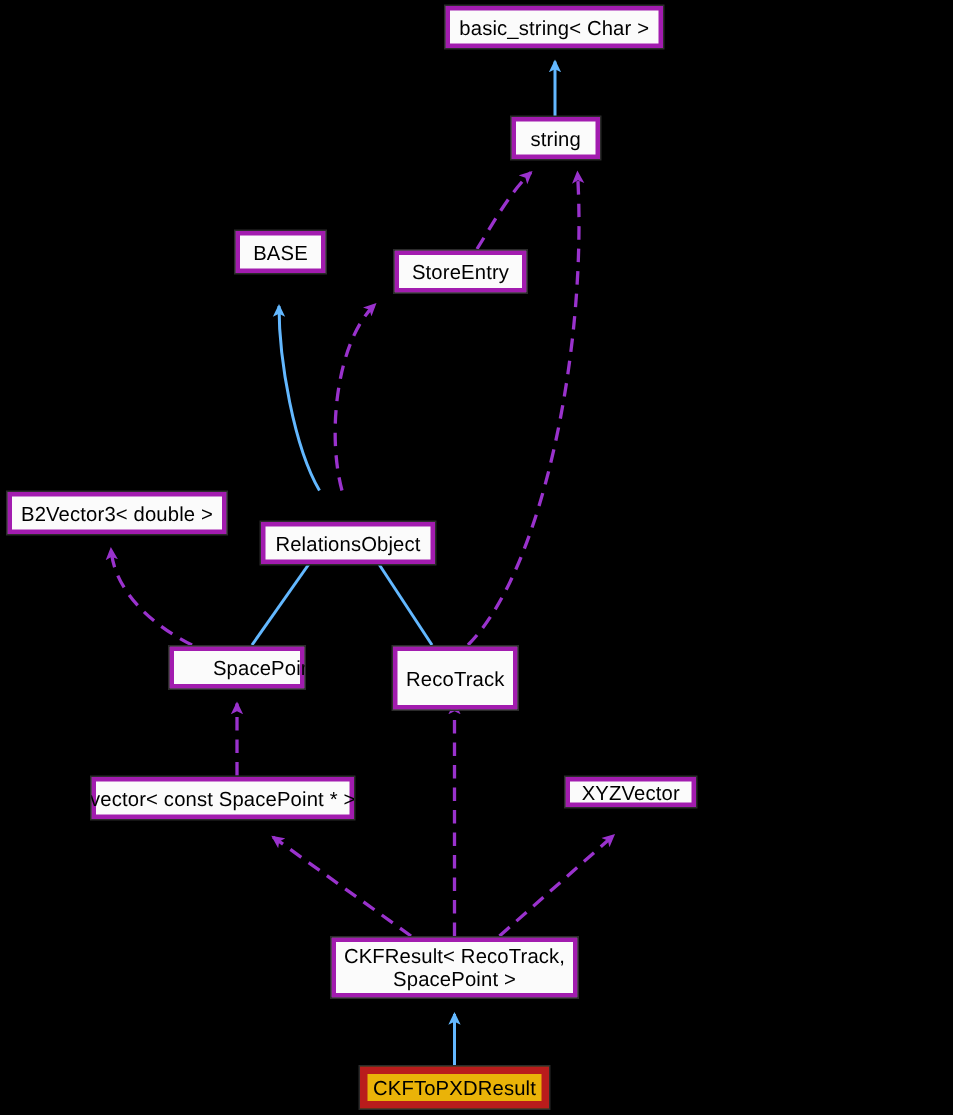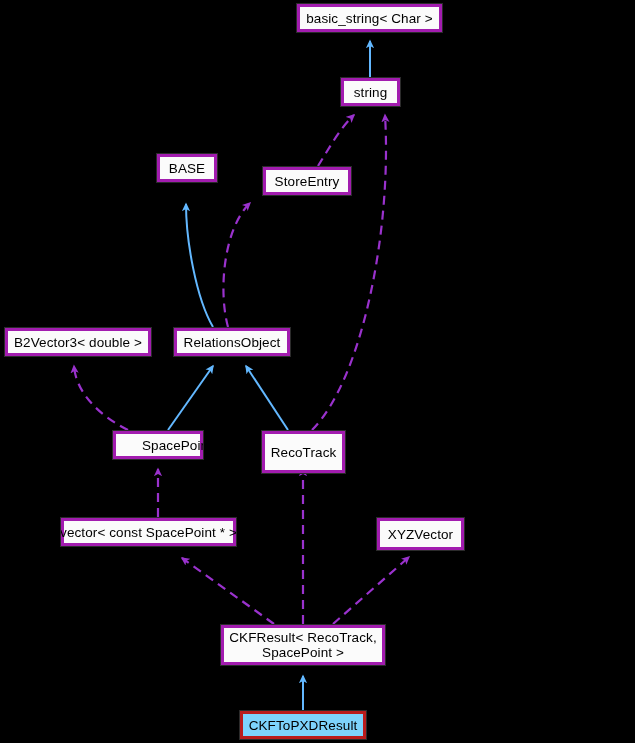--- a/index.html
+++ b/index.html
@@ -35,22 +35,22 @@
     line-height: 15px;
     text-align: center;
     display: flex;
     align-items: center;
     justify-content: center;
     white-space: pre;
     letter-spacing: 0.1px;
     box-shadow: 1px 1px 0 rgba(0,0,0,0.55);
   }
   .node.highlight {
-    background: #7dd3fc;
-    border: 3px solid #b91c1c;
+    background: #eab308;
+    border: 5px solid #b91c1c;
   }
   .node .label {
     display: block;
     padding: 0 6px;
   }
 </style>
 </head>
 <body>
 
 <div id="canvas">
@@ -105,37 +105,37 @@
   </div>
 
   <div class="node" style="left:263px; top:167px; width:88px; height:28px;">
     <span class="label">StoreEntry</span>
   </div>
 
   <div class="node" style="left:5px; top:328px; width:146px; height:28px;">
     <span class="label">B2Vector3&lt; double &gt;</span>
   </div>
 
-  <div class="node" style="left:174px; top:328px; width:116px; height:28px;">
+  <div class="node" style="left:174px; top:348px; width:116px; height:28px;">
     <span class="label">RelationsObject</span>
   </div>
 
   <div class="node" style="left:113px; top:431px; width:90px; height:28px;padding-left:38px;">
     <span class="label">SpacePoint</span>
   </div>
 
   <div class="node" style="left:262px; top:431px; width:83px; height:42px;">
     <span class="label">RecoTrack</span>
   </div>
 
   <div class="node" style="left:61px; top:518px; width:175px; height:28px;">
     <span class="label">vector&lt; const SpacePoint * &gt;</span>
   </div>
 
-  <div class="node" style="left:377px; top:518px; width:87px; height:32px;">
+  <div class="node" style="left:377px; top:518px; width:87px; height:20px;">
     <span class="label">XYZVector</span>
   </div>
 
   <div class="node" style="left:221px; top:625px; width:164px; height:40px;">
     <span class="label">CKFResult&lt; RecoTrack,
 SpacePoint &gt;</span>
   </div>
 
   <div class="node highlight" style="left:240px; top:711px; width:126px; height:28px;">
     <span class="label">CKFToPXDResult</span>

